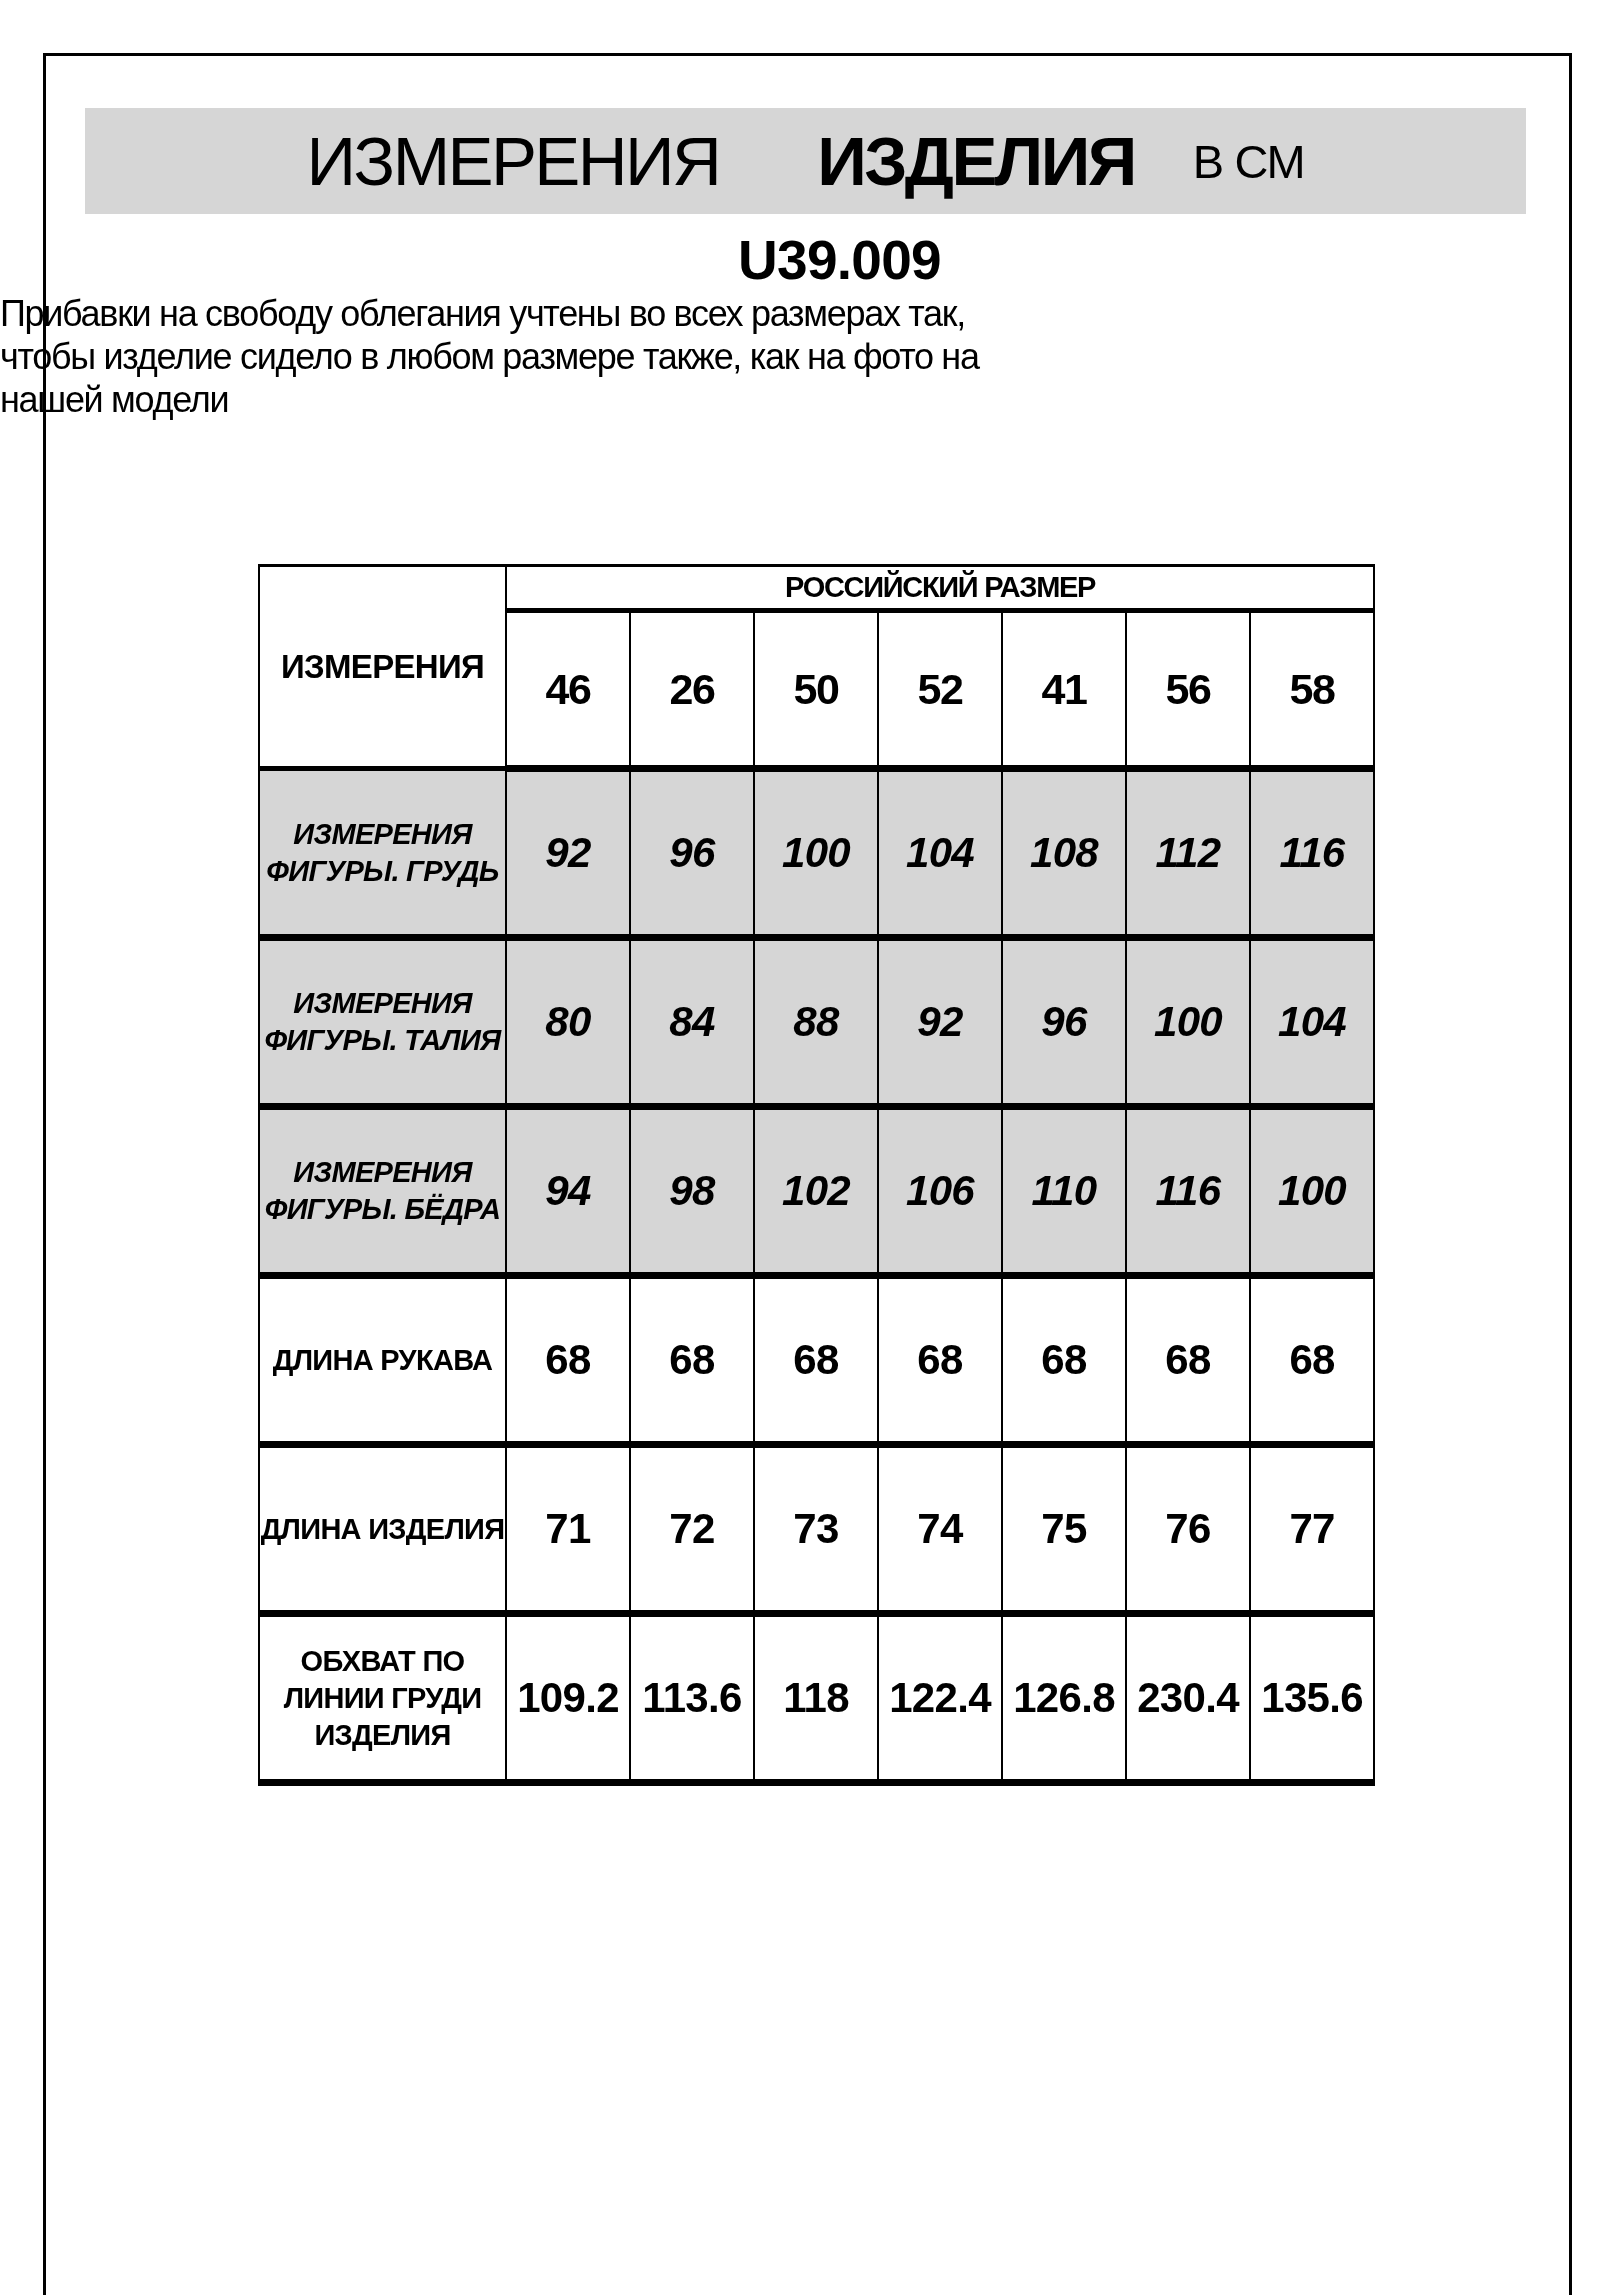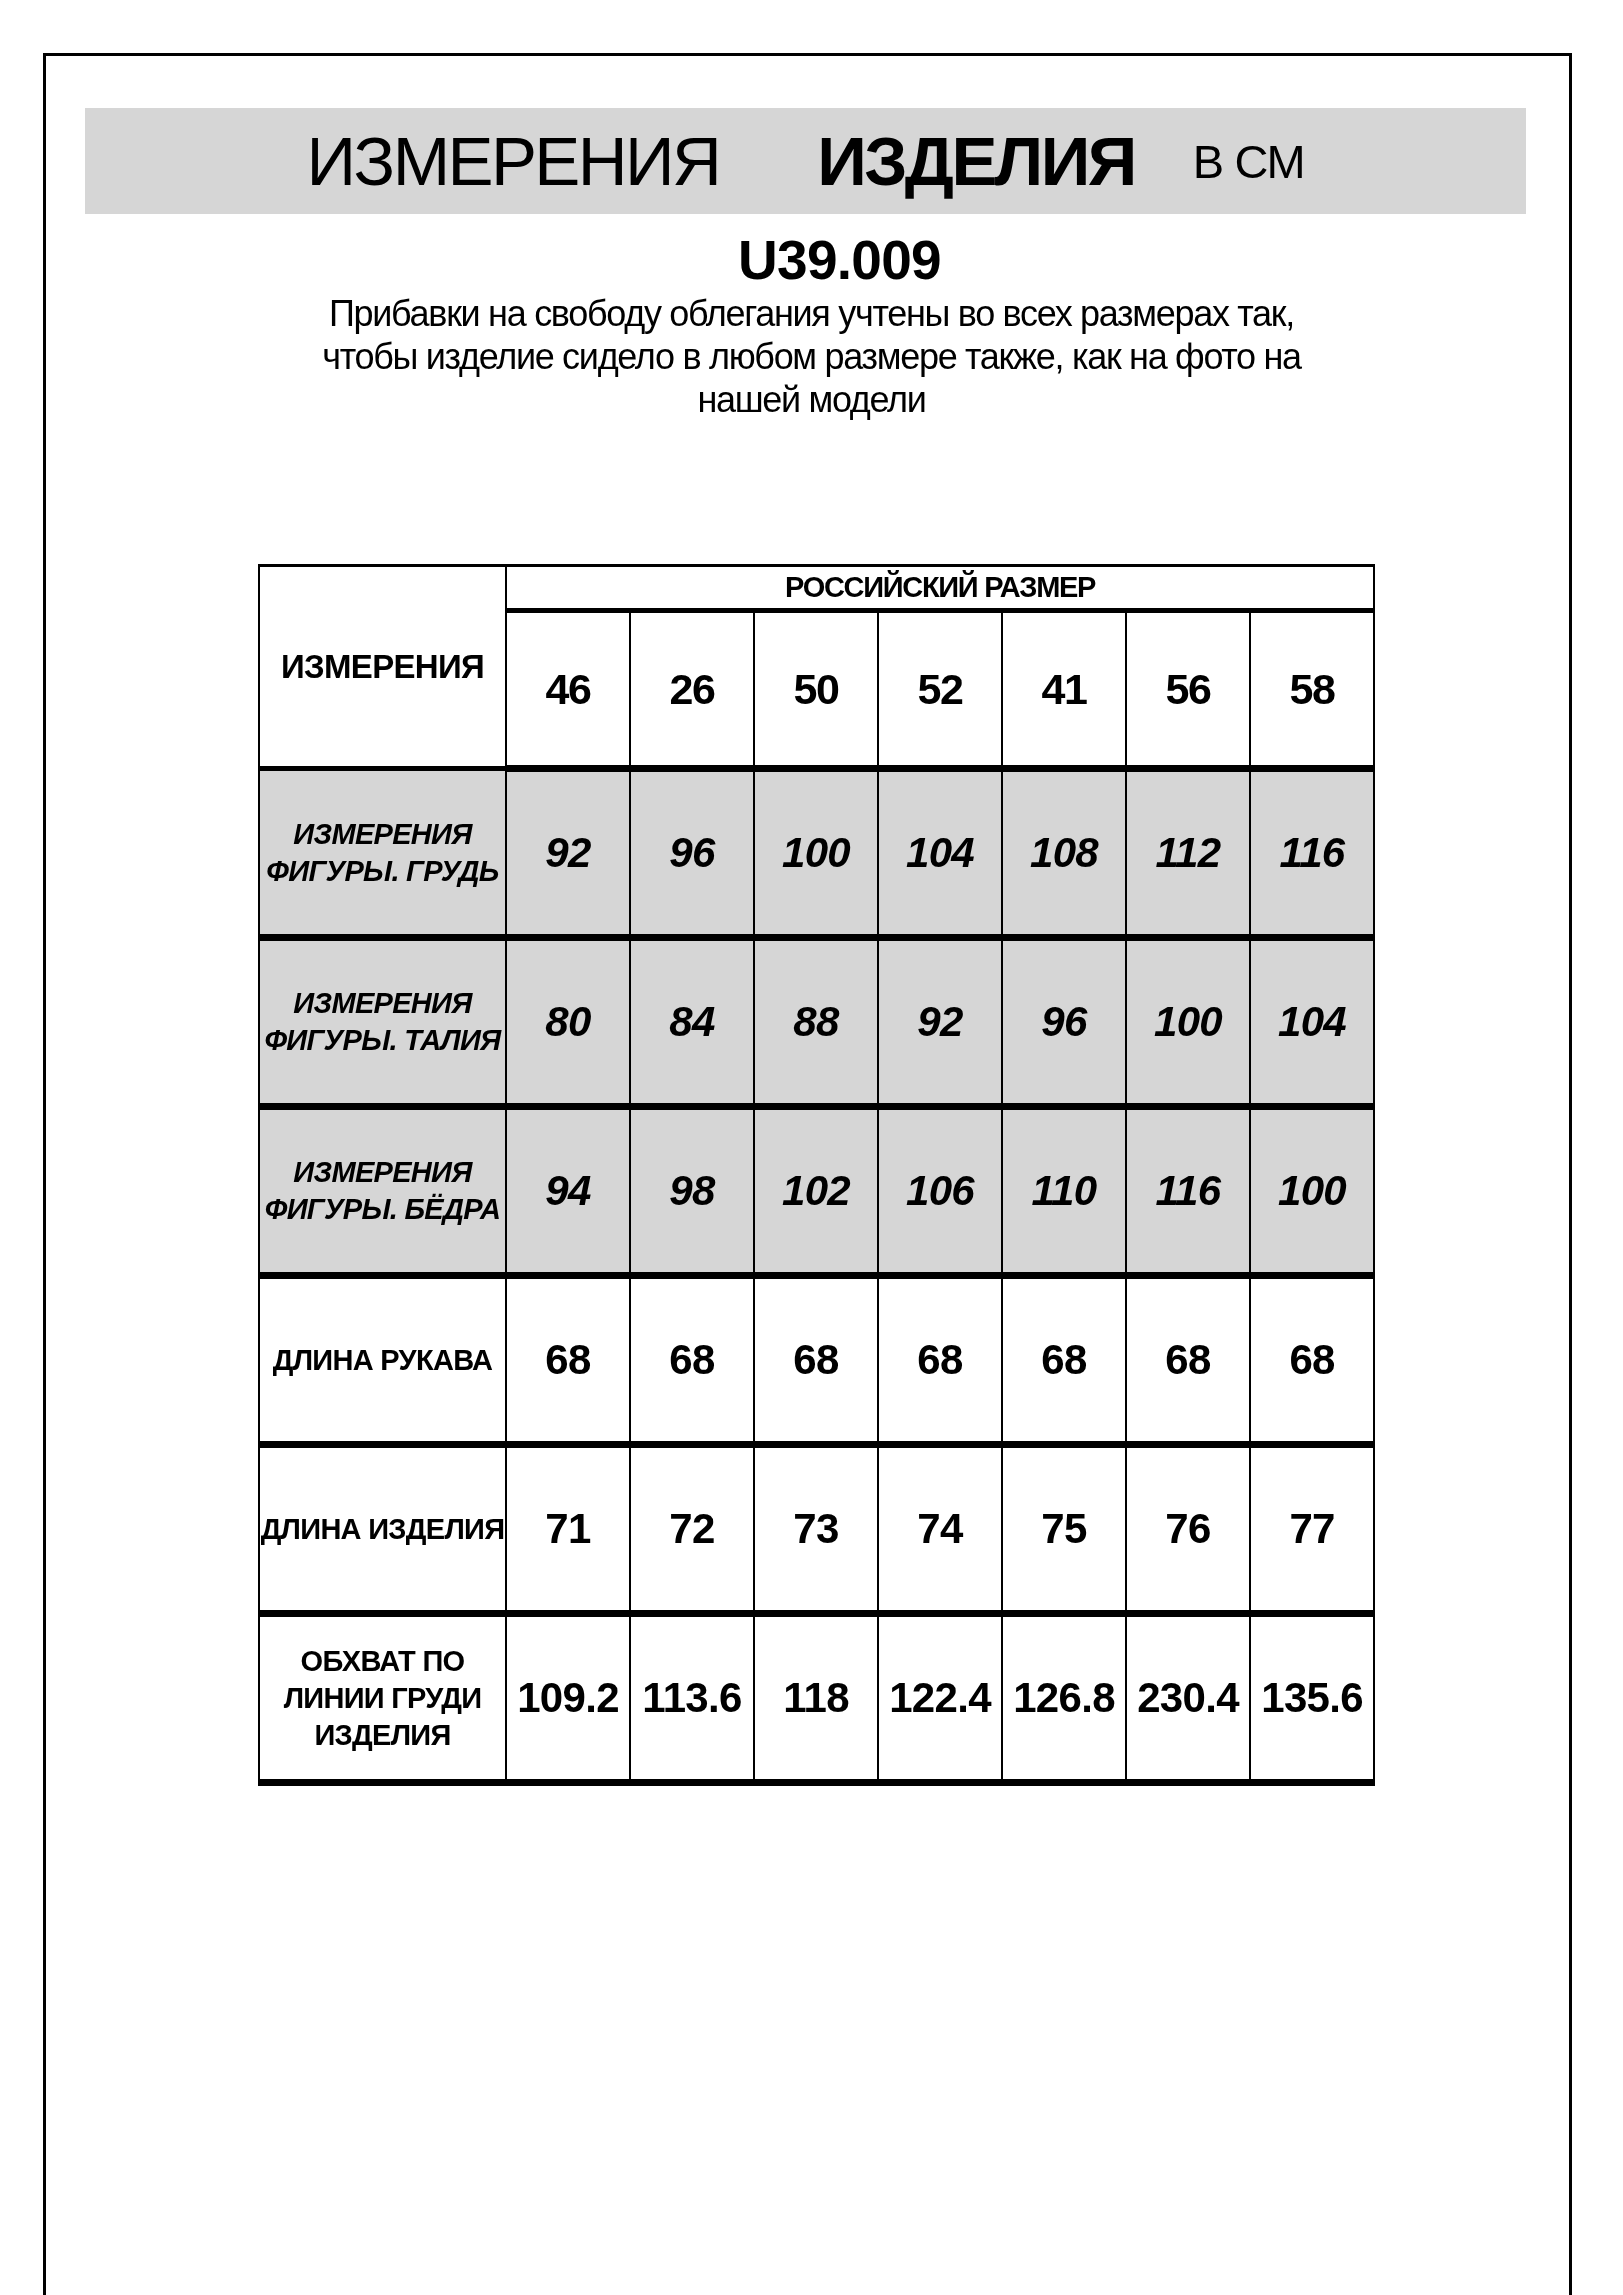--- a/index.html
+++ b/index.html
@@ -16,21 +16,21 @@
     background:#d6d6d6;display:flex;align-items:center;justify-content:center;
   }
   .title-regular{font-size:69px;font-weight:400;letter-spacing:-2.6px;white-space:nowrap;}
   .title-bold{font-size:69px;font-weight:700;letter-spacing:-2.6px;margin-left:98px;white-space:nowrap;}
   .title-unit{font-size:47px;font-weight:400;letter-spacing:-1.3px;margin-left:58px;white-space:nowrap;}
   .code{
     position:absolute;left:0;top:228px;width:1623px;text-align:center;
     font-size:55px;font-weight:700;letter-spacing:-0.7px;margin-left:28px;
   }
   .note{
-    position:absolute;left:0;top:292px;width:1623px;text-align:center;
+    position:absolute;left:0;top:292px;width:1623px;text-align:left;
     font-size:36px;line-height:43px;letter-spacing:-1.3px;white-space:pre-line;
   }
   table.size-table{
     position:absolute;left:258px;top:564px;width:1113px;
     table-layout:fixed;border-collapse:collapse;
     border-top:3.3px solid #000;border-left:2.6px solid #000;
     border-right:2.6px solid #000;border-bottom:7.2px solid #000;
   }
   table.size-table td{
     border-left:2.6px solid #000;vertical-align:middle;text-align:center;

